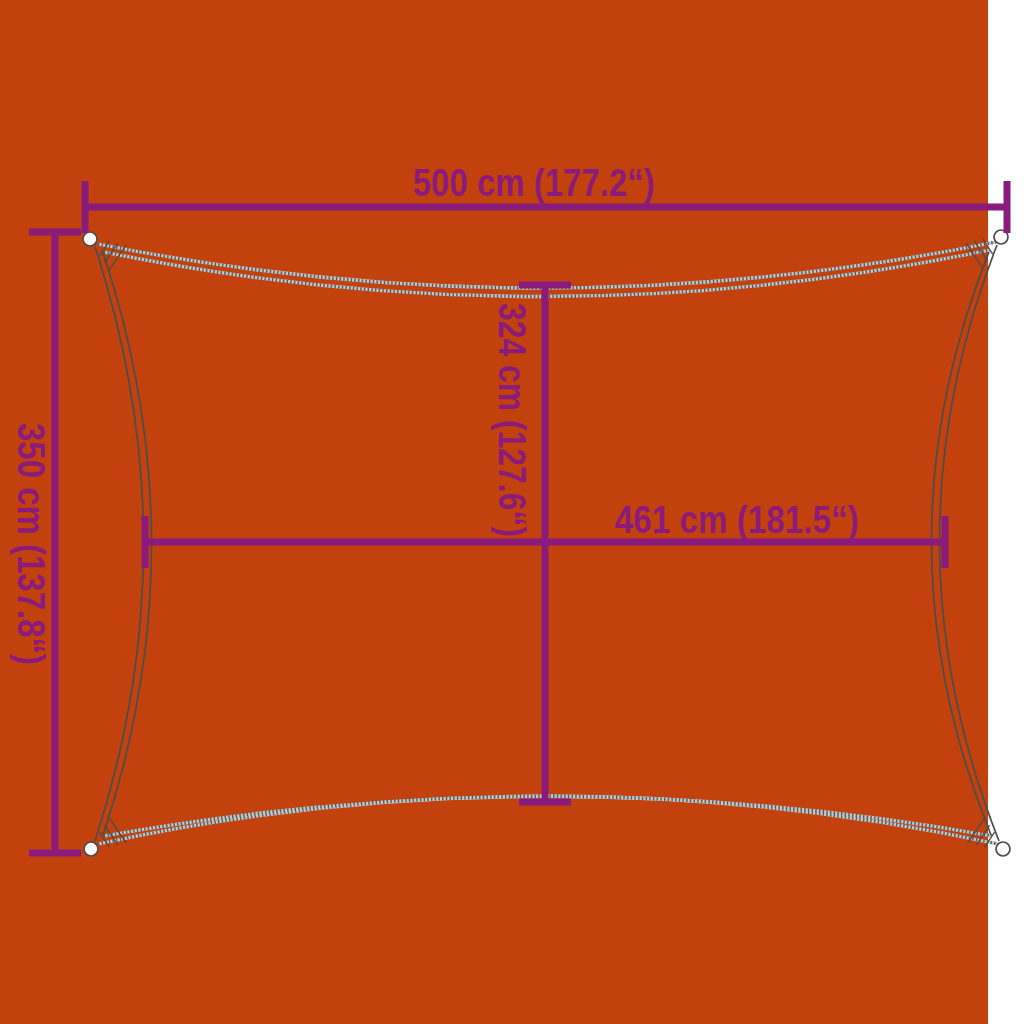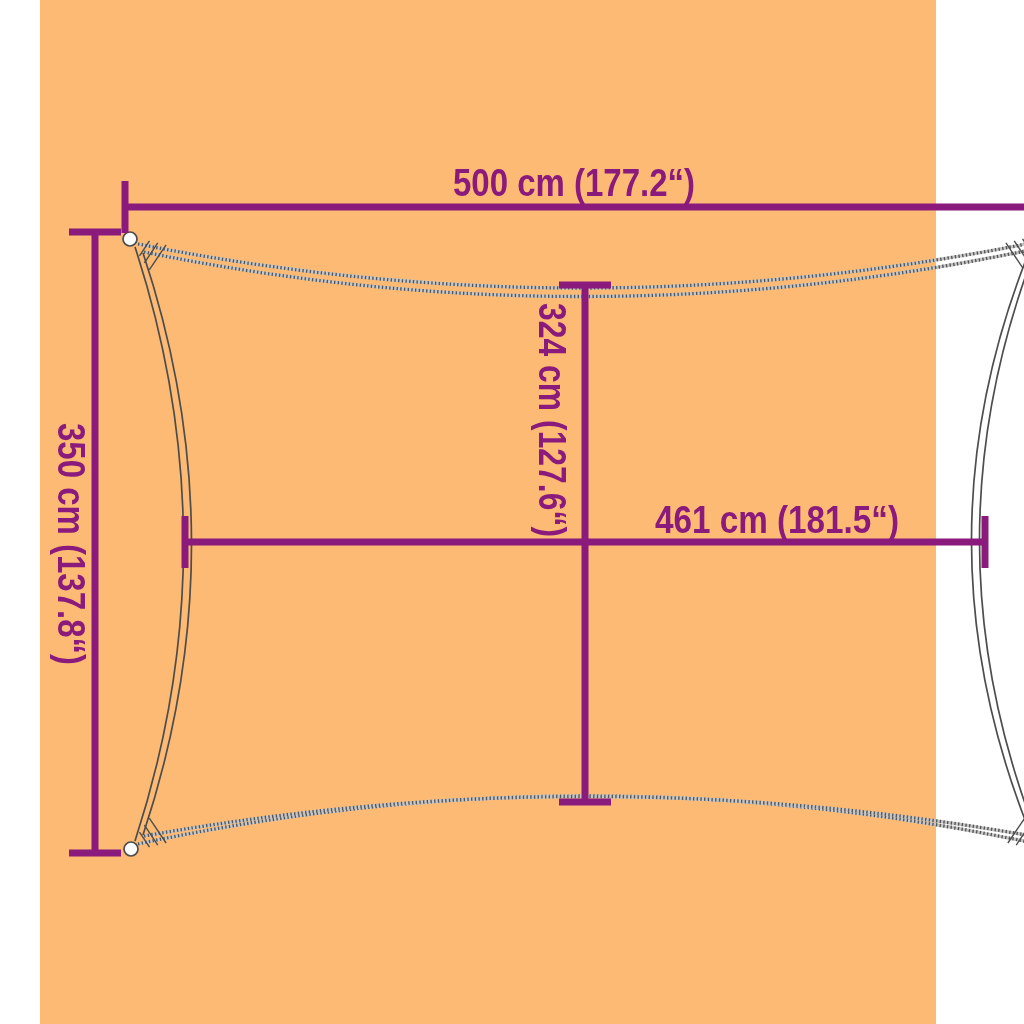--- a/index.html
+++ b/index.html
@@ -6,24 +6,23 @@
     margin: 0;
     padding: 0;
     width: 1024px;
     height: 1024px;
     background: #ffffff;
     overflow: hidden;
     font-family: "Liberation Sans", sans-serif;
   }
   .stage {
     position: relative;
-    width: 896px;
+    width: 988px;
     height: 1024px;
-    background: #fdba74;
-    margin-left: 40px;
+    background: #c2410c;
   }
   svg { display: block; }
 
   
   .edge-smooth   { fill: none; stroke: #4d4d4d; stroke-width: 1.7; }
   .rope-base     { fill: none; stroke: #c6c6c6; stroke-width: 3.3; }
   .rope-twist    { fill: none; stroke: #565656; stroke-width: 3.3; stroke-dasharray: 1.4 2.3; }
   .corner-loop   { fill: #ffffff; stroke: #4d4d4d; stroke-width: 1.7; }
   .stitch        { fill: none; stroke: #4d4d4d; stroke-width: 1.4; }
 

